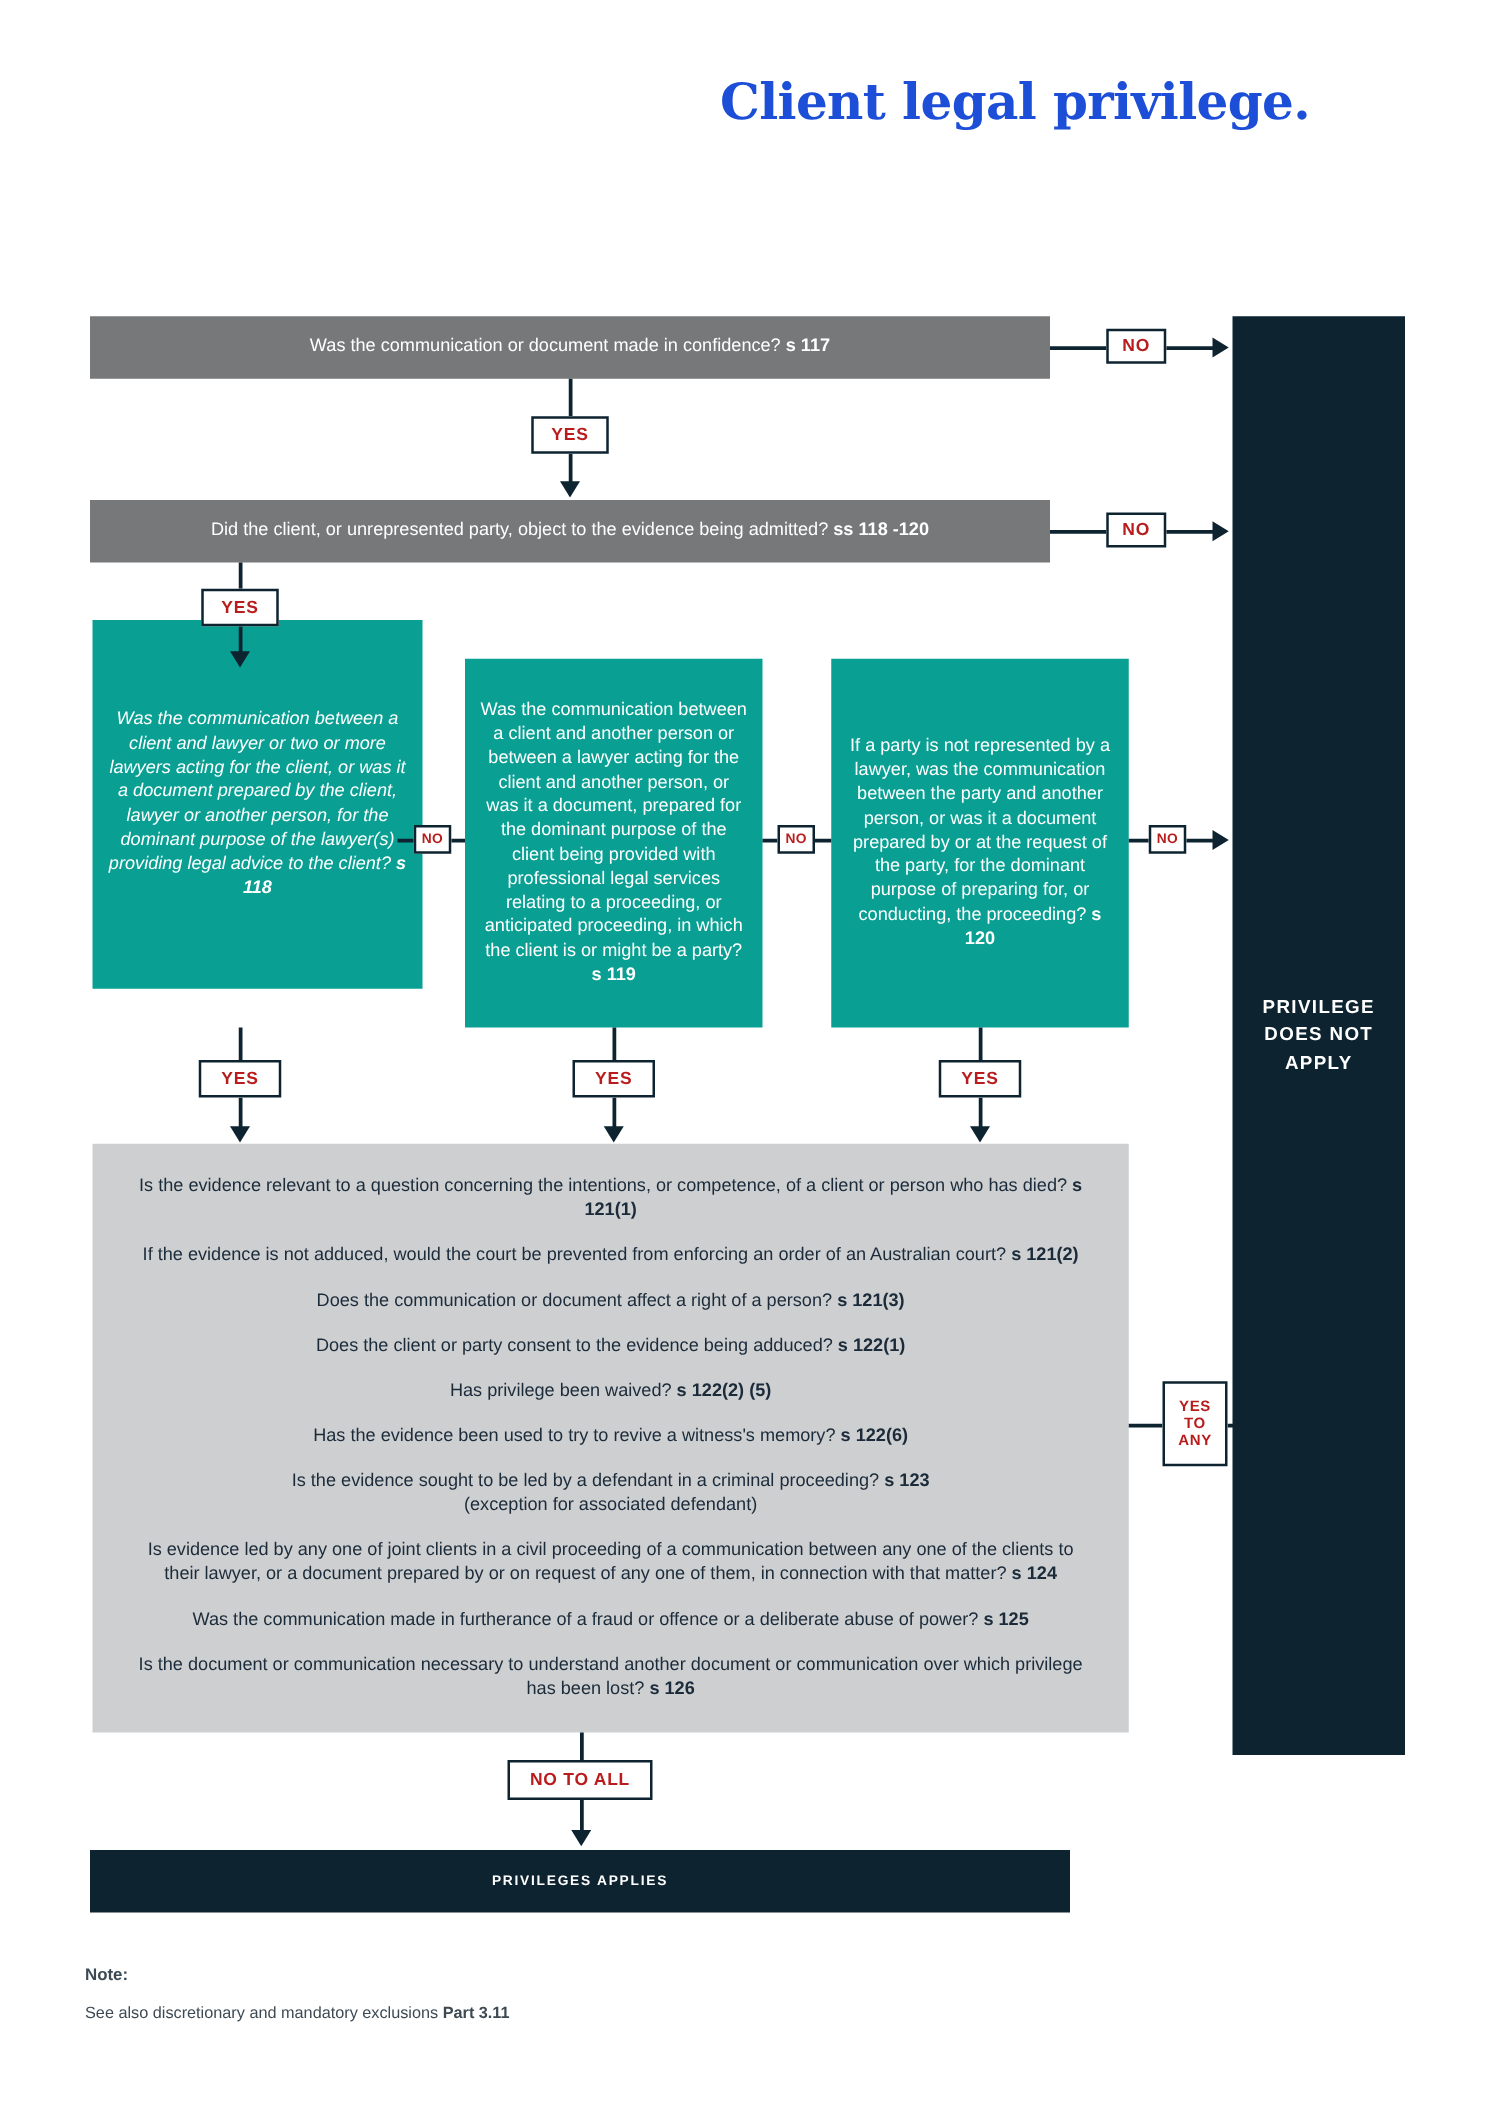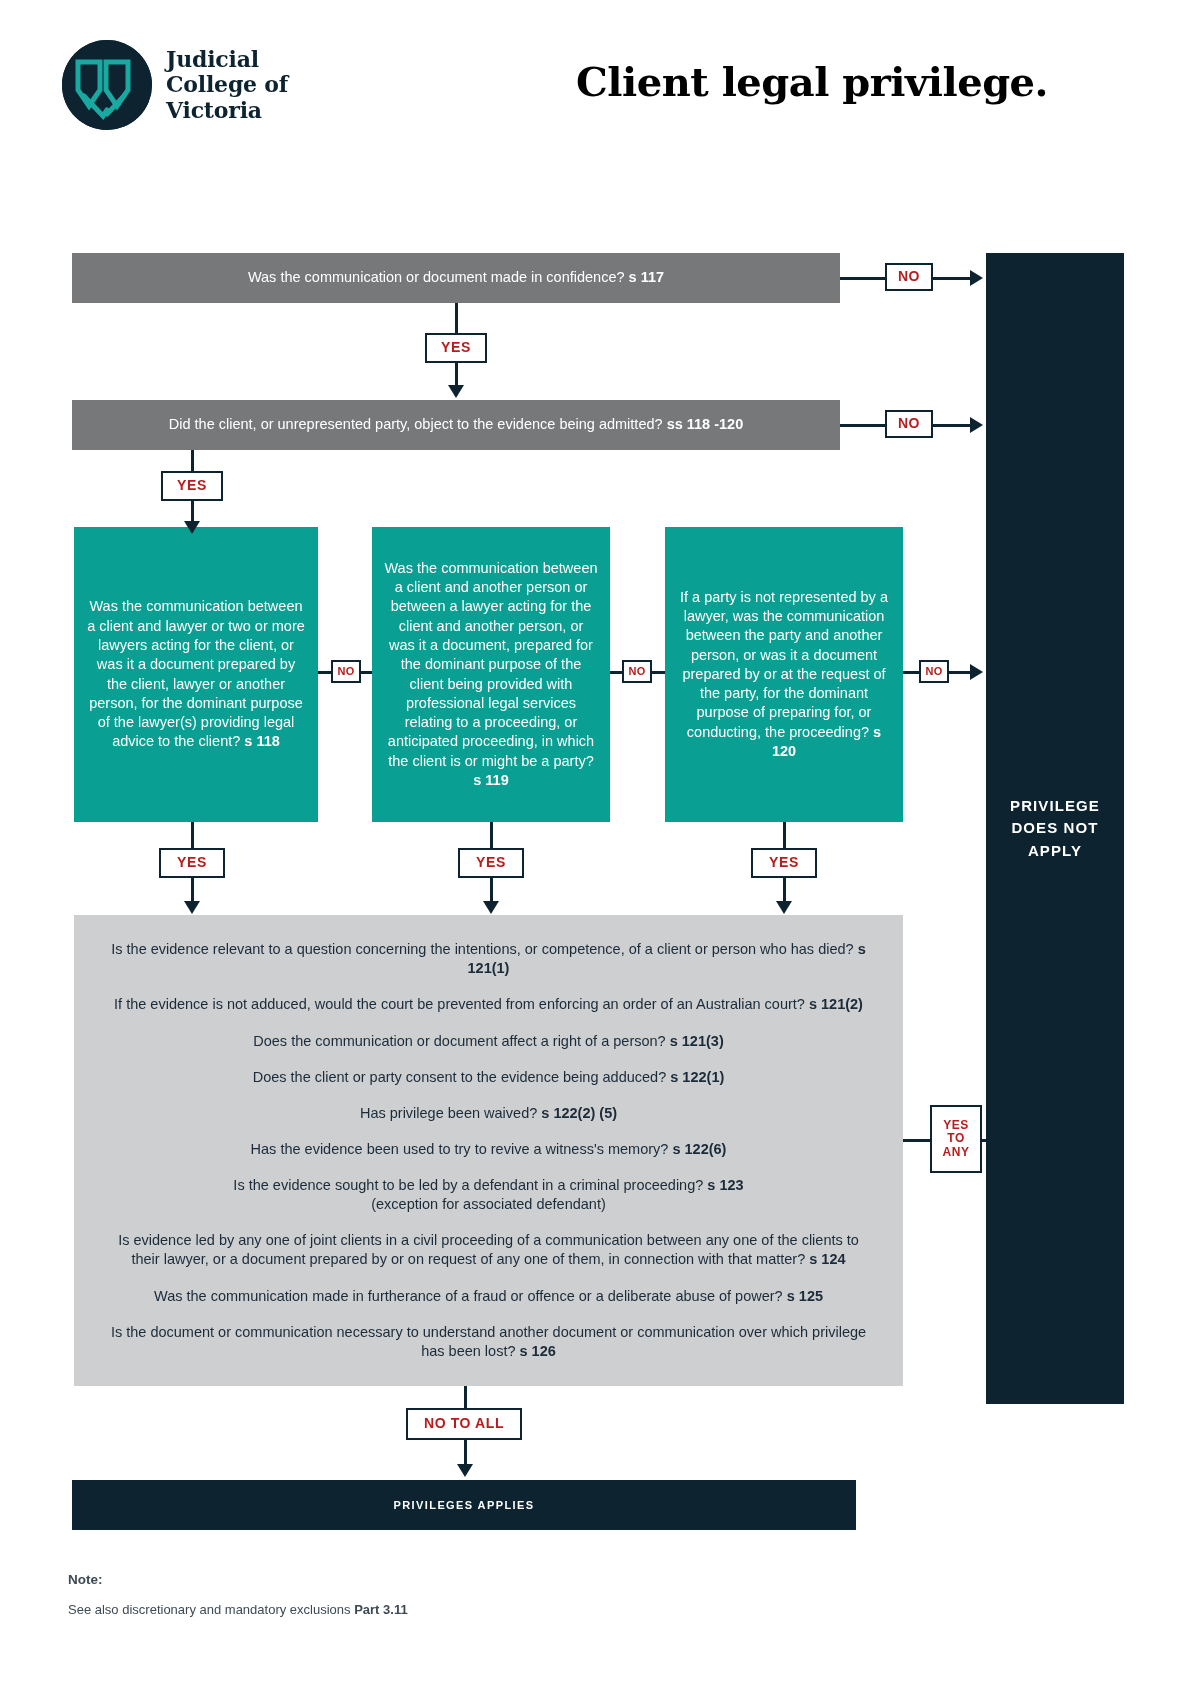--- a/index.html
+++ b/index.html
@@ -46,21 +46,21 @@
     color: #0d2330;
     letter-spacing: -0.2px;
   }
   .title {
     position: absolute;
     right: 152px; top: 58px;
     font-family: "DejaVu Serif", serif;
     font-weight: bold;
     font-size: 40px;
     letter-spacing: -0.5px;
-    color: #000000;
+    color: #1d4ed8;
     white-space: nowrap;
   }
 
   
   .node {
     position: absolute;
     display: flex;
     align-items: center;
     justify-content: center;
     text-align: center;
@@ -187,36 +187,20 @@
     color: #3d4a54;
   }
   .note-body b { font-weight: bold; }
 </style>
 </head>
 <body>
 
 <div class="page">
 
   <div class="header">
-    <div class="logo-wrap">
-      <div class="logo-mark">
-        <svg width="90" height="90" viewBox="0 0 90 90" aria-hidden="true">
-          <circle cx="45" cy="45" r="45" fill="#0d2330"></circle>
-          <path d="M16 22 H38 V50 L27 66 L16 50 Z" fill="none" stroke="#1aa9a0" stroke-width="5"></path>
-          <path d="M44 22 H66 V50 L55 66 L44 50 Z" fill="none" stroke="#1aa9a0" stroke-width="5"></path>
-          <path d="M22 56 L41 76 L45 70" fill="none" stroke="#1aa9a0" stroke-width="5" stroke-linecap="round"></path>
-          <path d="M62 56 L45 74" fill="none" stroke="#1aa9a0" stroke-width="5" stroke-linecap="round"></path>
-        </svg>
-      </div>
-      <div class="logo-text">
-        <div>Judicial</div>
-        <div>College of</div>
-        <div>Victoria</div>
-      </div>
-    </div>
     <div class="title">Client legal privilege.</div>
   </div>
 
   <div class="node dark-col" style="left:986px; top:253px; width:138px; height:1151px;">
     <span>PRIVILEGE DOES NOT APPLY</span>
   </div>
 
   <div class="node bar-gray" style="left:72px; top:253px; width:768px; height:50px;">
     <span>
       <span>Was the communication or document made in confidence? </span><b>s 117</b>
@@ -242,21 +226,21 @@
   <div class="hline" style="left:840px; top:424px; width:45px;"></div>
   <div class="chip" style="left:885px; top:410px; width:48px; height:28px;">NO</div>
   <div class="hline" style="left:933px; top:424px; width:38px;"></div>
   <div class="arrow-right" style="left:970px; top:417px;"></div>
 
   <div class="vline" style="left:191px; top:450px; height:21px;"></div>
   <div class="chip" style="left:161px; top:471px; width:62px; height:30px;">YES</div>
   <div class="vline" style="left:191px; top:501px; height:22px;"></div>
   <div class="arrow-down" style="left:184px; top:521px;"></div>
 
-  <div class="node teal" style="left:74px; top:527px; width:244px; height:295px;">
+  <div class="node teal" style="left:74px; top:496px; width:264px; height:295px;font-style:italic;">
     <span>
       <span>Was the communication between a client and lawyer or two or more lawyers acting for the client, or was it a document prepared by the client, lawyer or another person, for the dominant purpose of the lawyer(s) providing legal advice to the client? </span><b>s 118</b>
     </span>
   </div>
 
   <div class="node teal" style="left:372px; top:527px; width:238px; height:295px;">
     <span>
       <span>Was the communication between a client and another person or between a lawyer acting for the client and another person, or was it a document, prepared for the dominant purpose of the client being provided with professional legal services relating to a proceeding, or anticipated proceeding, in which the client is or might be a party? </span><b>s 119</b>
     </span>
   </div>

